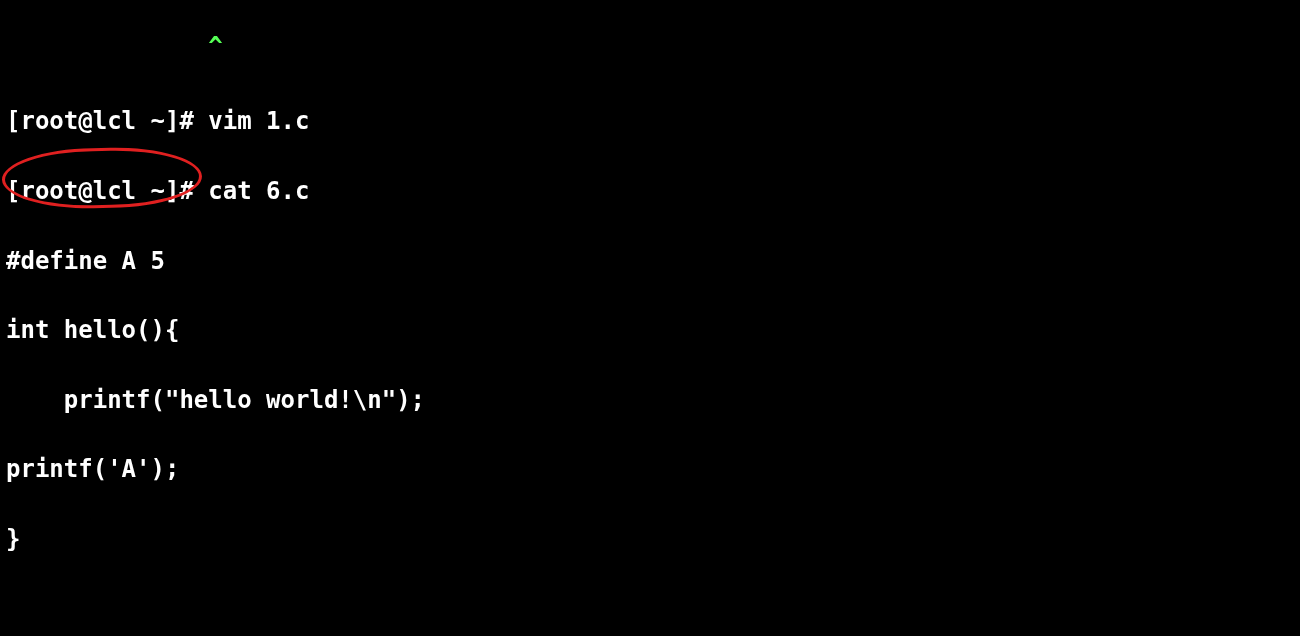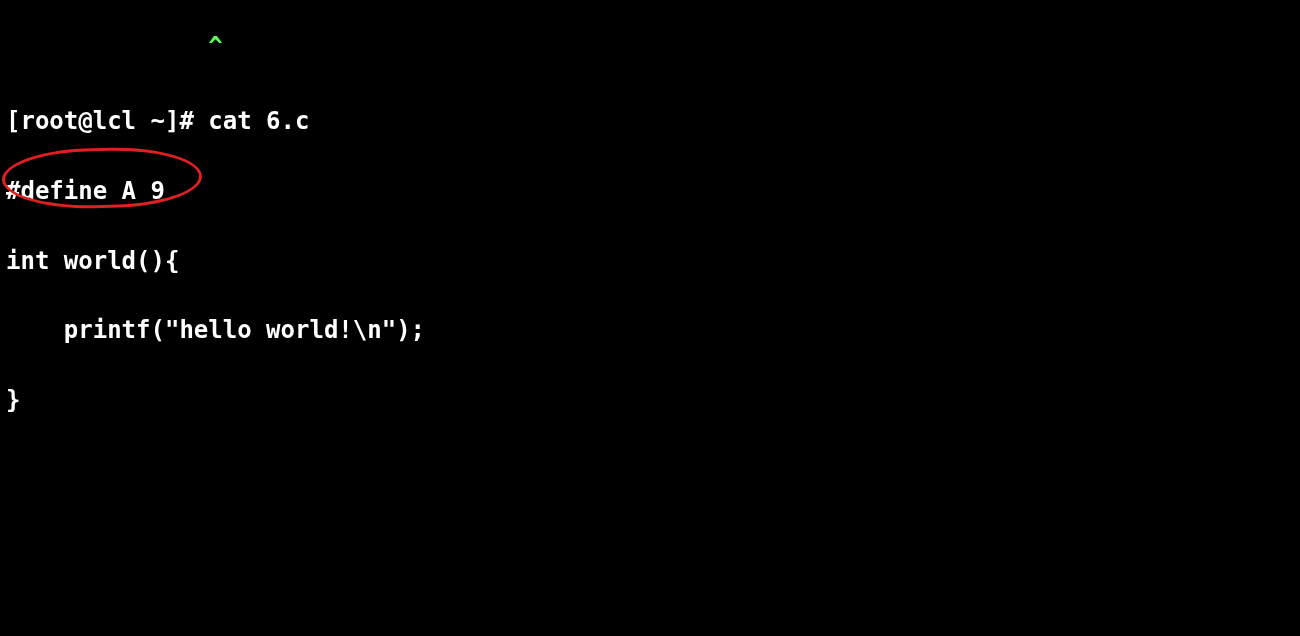--- a/index.html
+++ b/index.html
@@ -44,24 +44,26 @@
       top: 148px;
       transform: rotate(-1deg);
       pointer-events: none;
     }
   </style>
 </head>
 <body>
 
 <div class="terminal">
 <span class="line">              <span class="cursor-caret">^</span></span>
+<span class="line">[root@lcl ~]# vim 1.c</span>
 <span class="line">[root@lcl ~]# cat 6.c</span>
-<span class="line">#define A 9</span>
-<span class="line">int world(){</span>
+<span class="line">#define A 5</span>
+<span class="line">int hello(){</span>
 <span class="line">    printf("hello world!\n");</span>
+<span class="line">printf('A');</span>
 <span class="line">}</span>
 
 
 
 
 
 
 
 </div>
 

